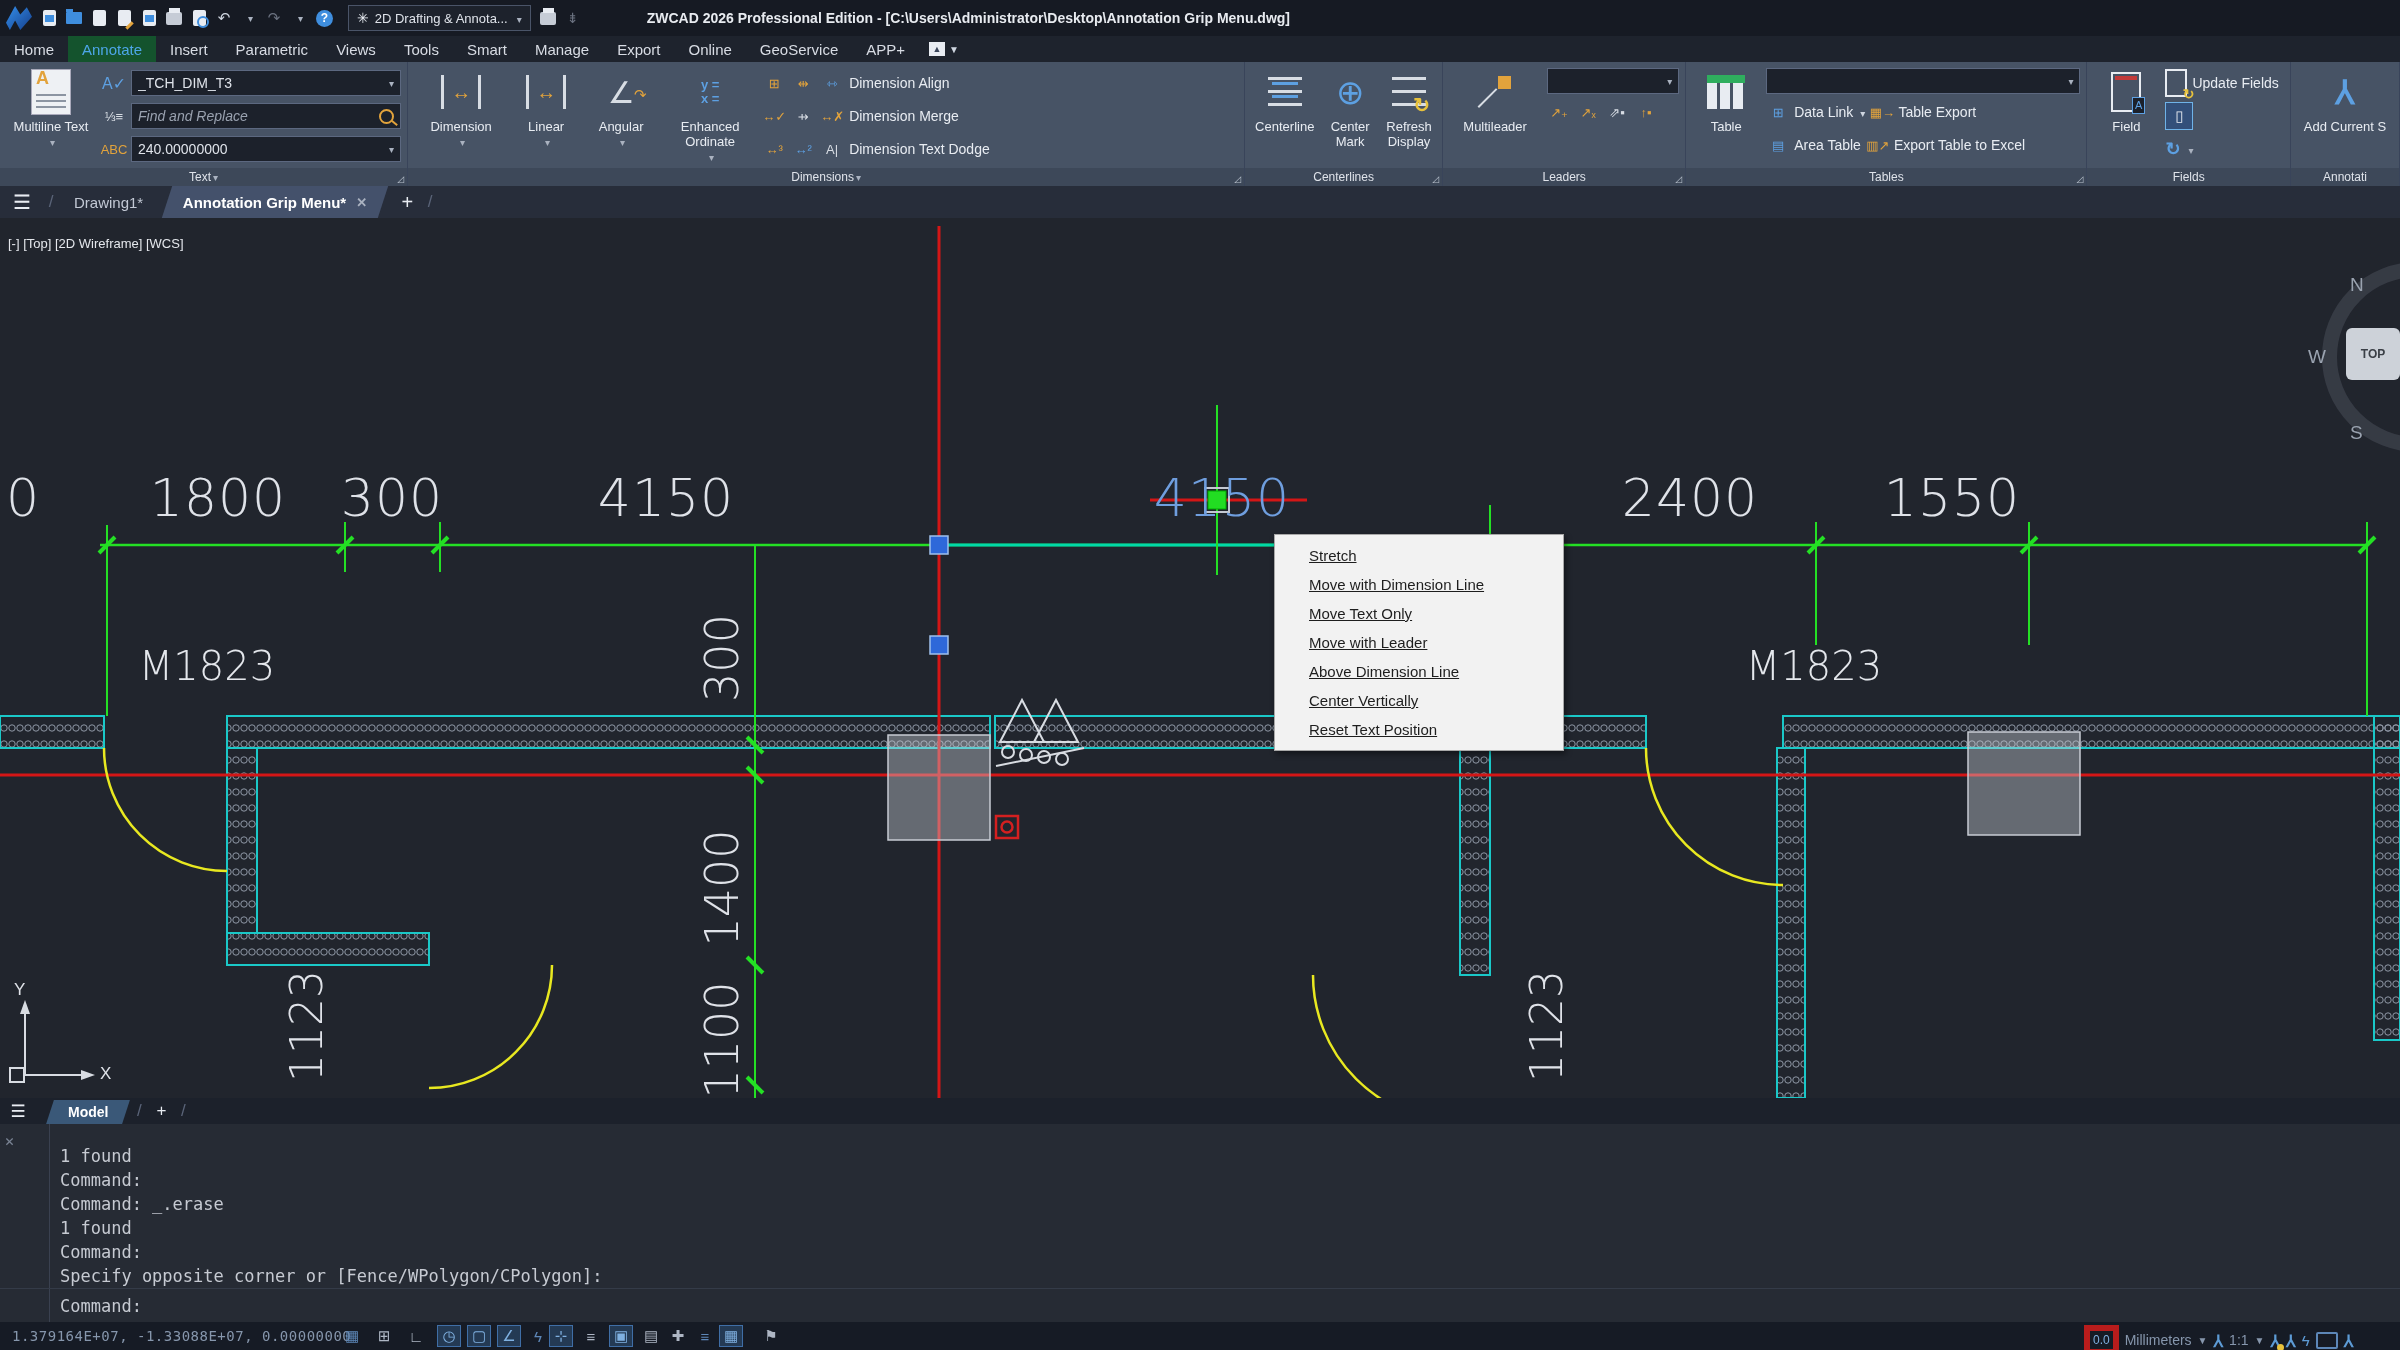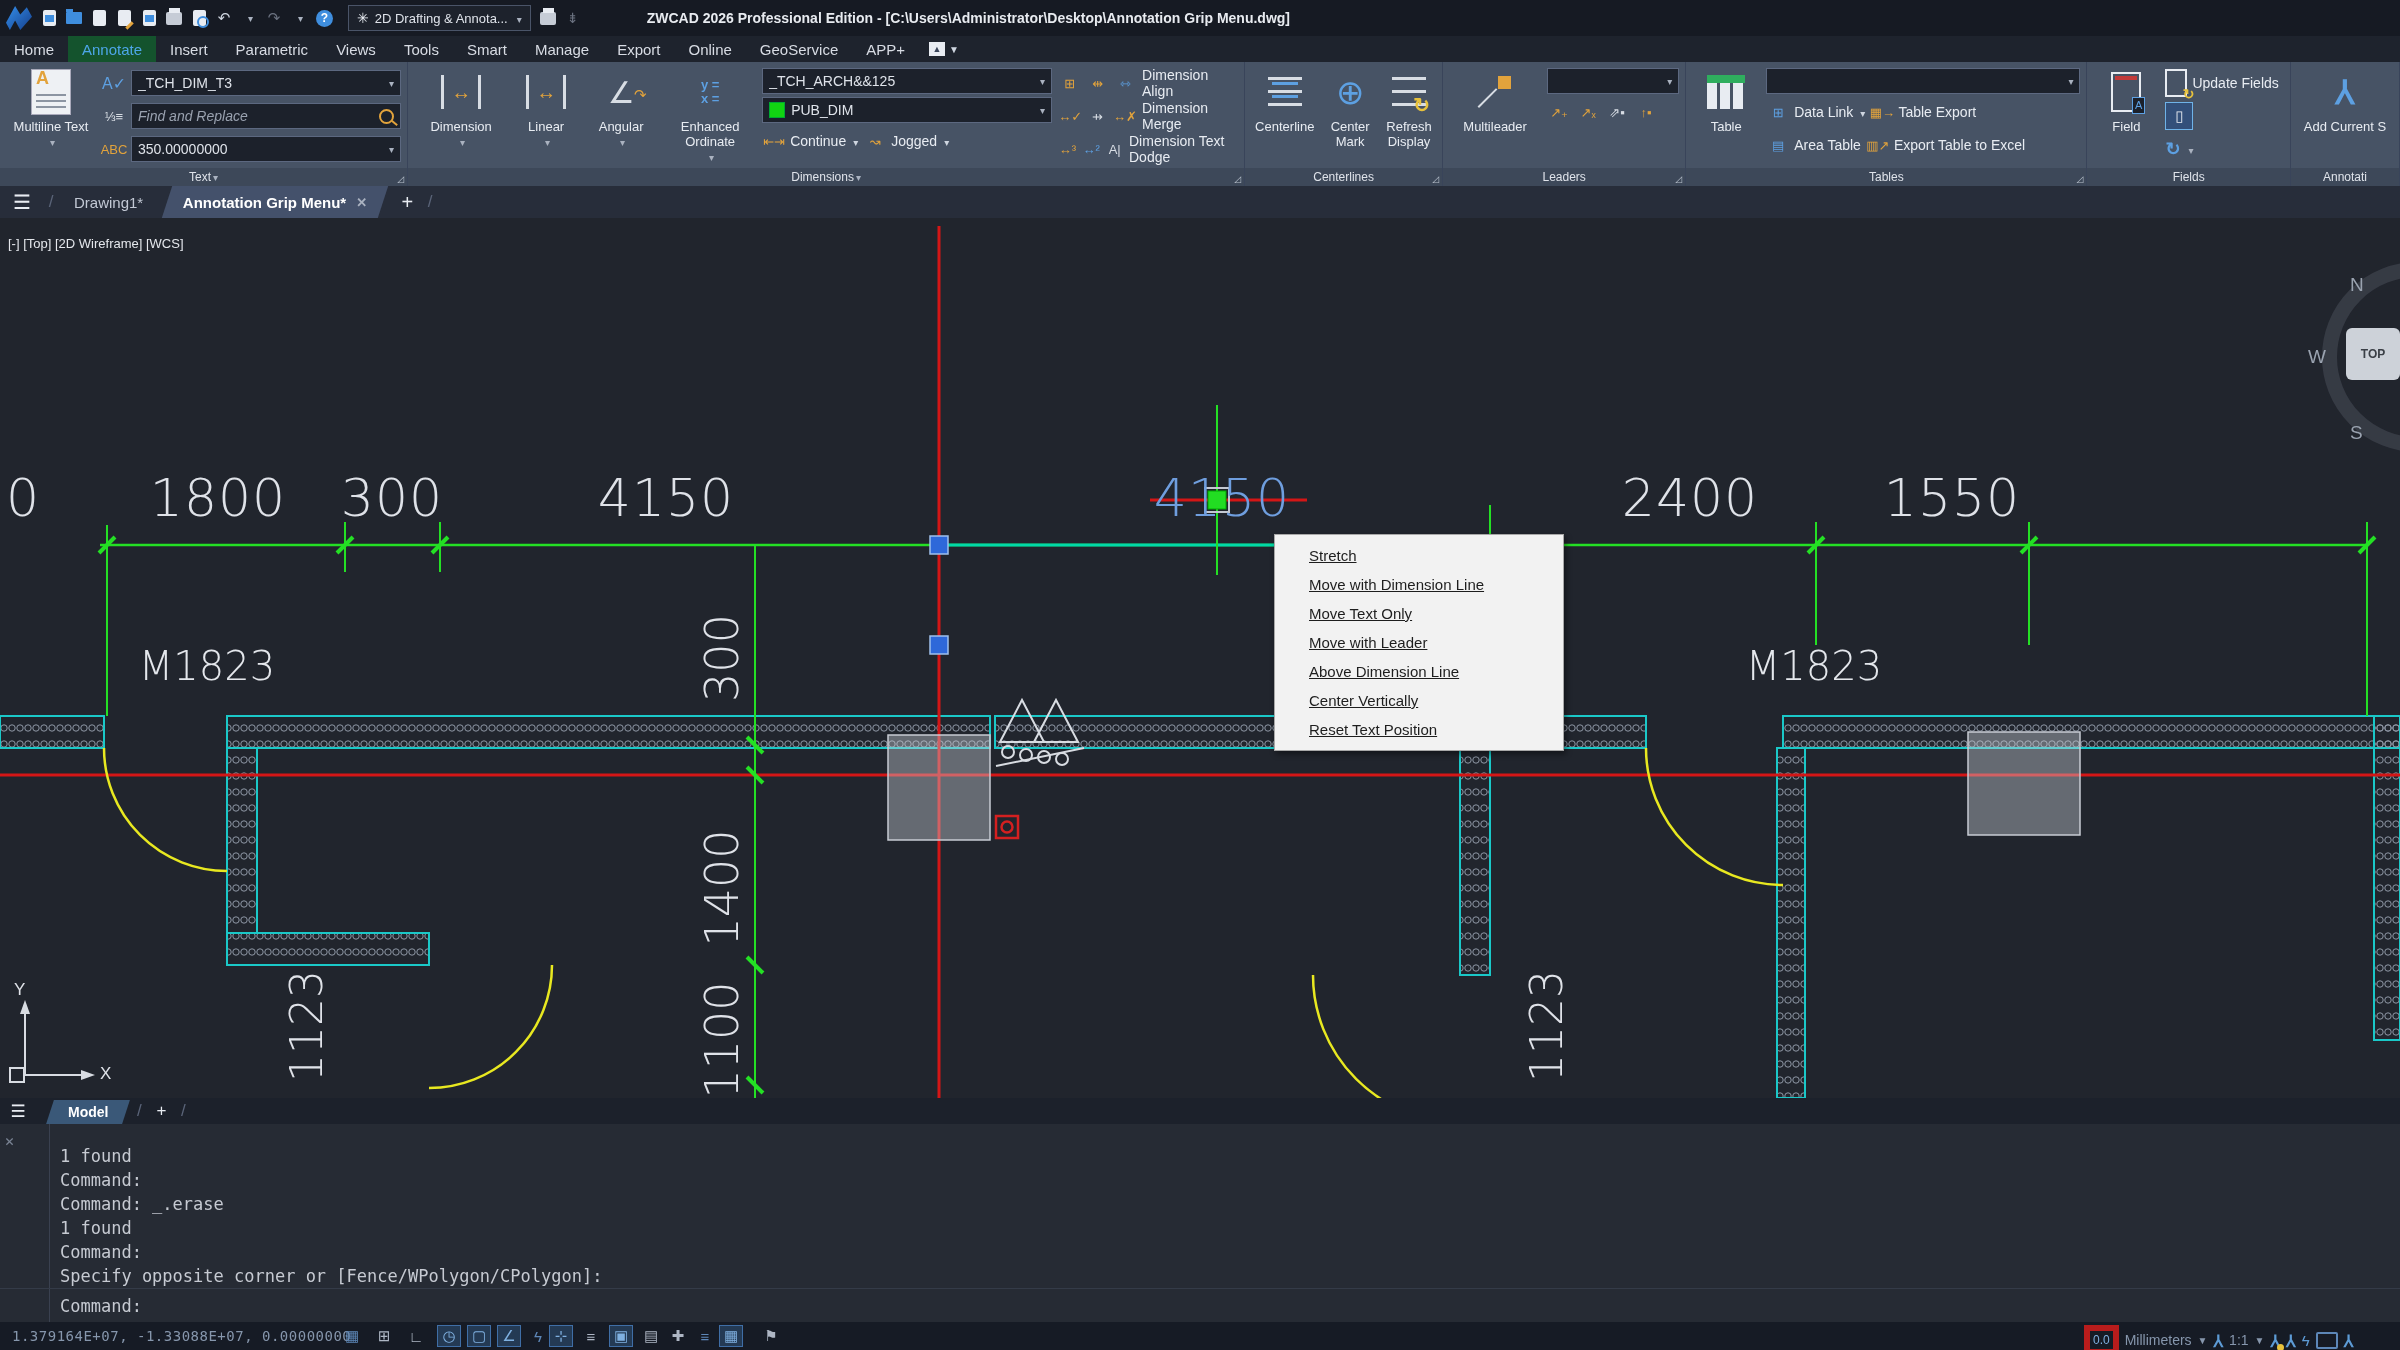--- a/index.html
+++ b/index.html
@@ -265,21 +265,21 @@
           <div class="rrow">
             <span class="smic white sm">⅓≡</span>
             <div class="ffield" style="flex:1;">
               <span class="ddtext">Find and Replace</span>
               <span class="magic"></span>
             </div>
           </div>
           <div class="rrow">
             <span class="smic sm">ABC</span>
             <div class="dd" style="flex:1;">
-                <span class="ddtext">350.00000000</span>
+                <span class="ddtext">240.00000000</span>
               </div>
           </div>
         </div>
       </div>
       <div class="plabel">
         <span>Text</span>
           <span class="caret-s"></span>
         <span class="launcher"></span>
       </div>
     </div>
@@ -306,41 +306,20 @@
             </span>
           <span>Angular</span>
             <span class="caret-s"></span>
         </div>
         <div class="bigbtn" style="width:84px;">
           <span class="bigicon">
               <span class="ordxy">y =<br>x =</span>
             </span>
           <span>Enhanced Ordinate</span>
             <span class="caret-s"></span>
-        </div>
-        <div class="rcol" style="width:290px;">
-          <div class="dd">
-              <span class="ddtext">_TCH_ARCH&amp;&amp;125</span>
-            </div>
-          <div class="dd">
-              <span class="swatch"></span>
-              <span class="ddtext">PUB_DIM</span>
-            </div>
-          <div class="rrow">
-            <span class="ritem">
-                <span class="smic sm">⇤⇥</span>
-                <span>Continue</span>
-                <span class="caret-s"></span>
-              </span>
-            <span class="ritem">
-                <span class="smic sm">↝</span>
-                <span>Jogged</span>
-                <span class="caret-s"></span>
-              </span>
-          </div>
         </div>
         <div class="rcol" style="flex:1;">
           <div class="rrow">
             <span class="smic sm">⊞</span>
             <span class="smic sm">⇹</span>
             <span class="smic blue sm">⇿</span>
             <span class="ritem">
                 <span>Dimension Align</span>
               </span>
           </div>

